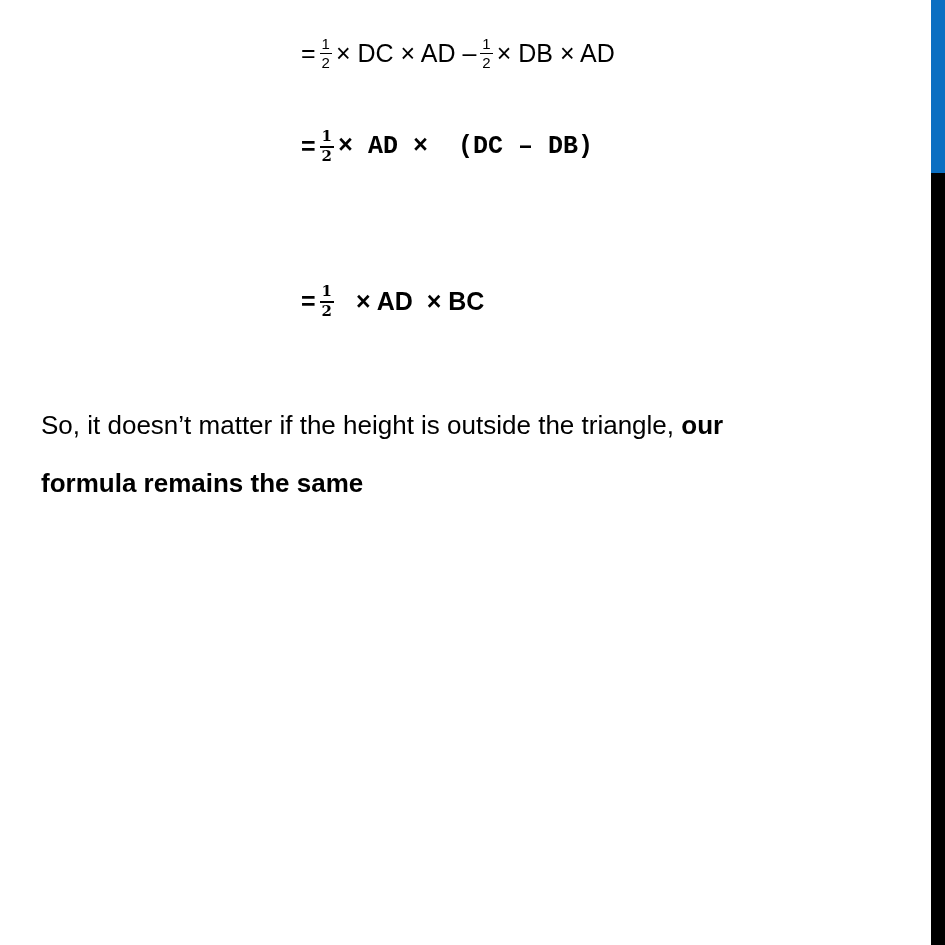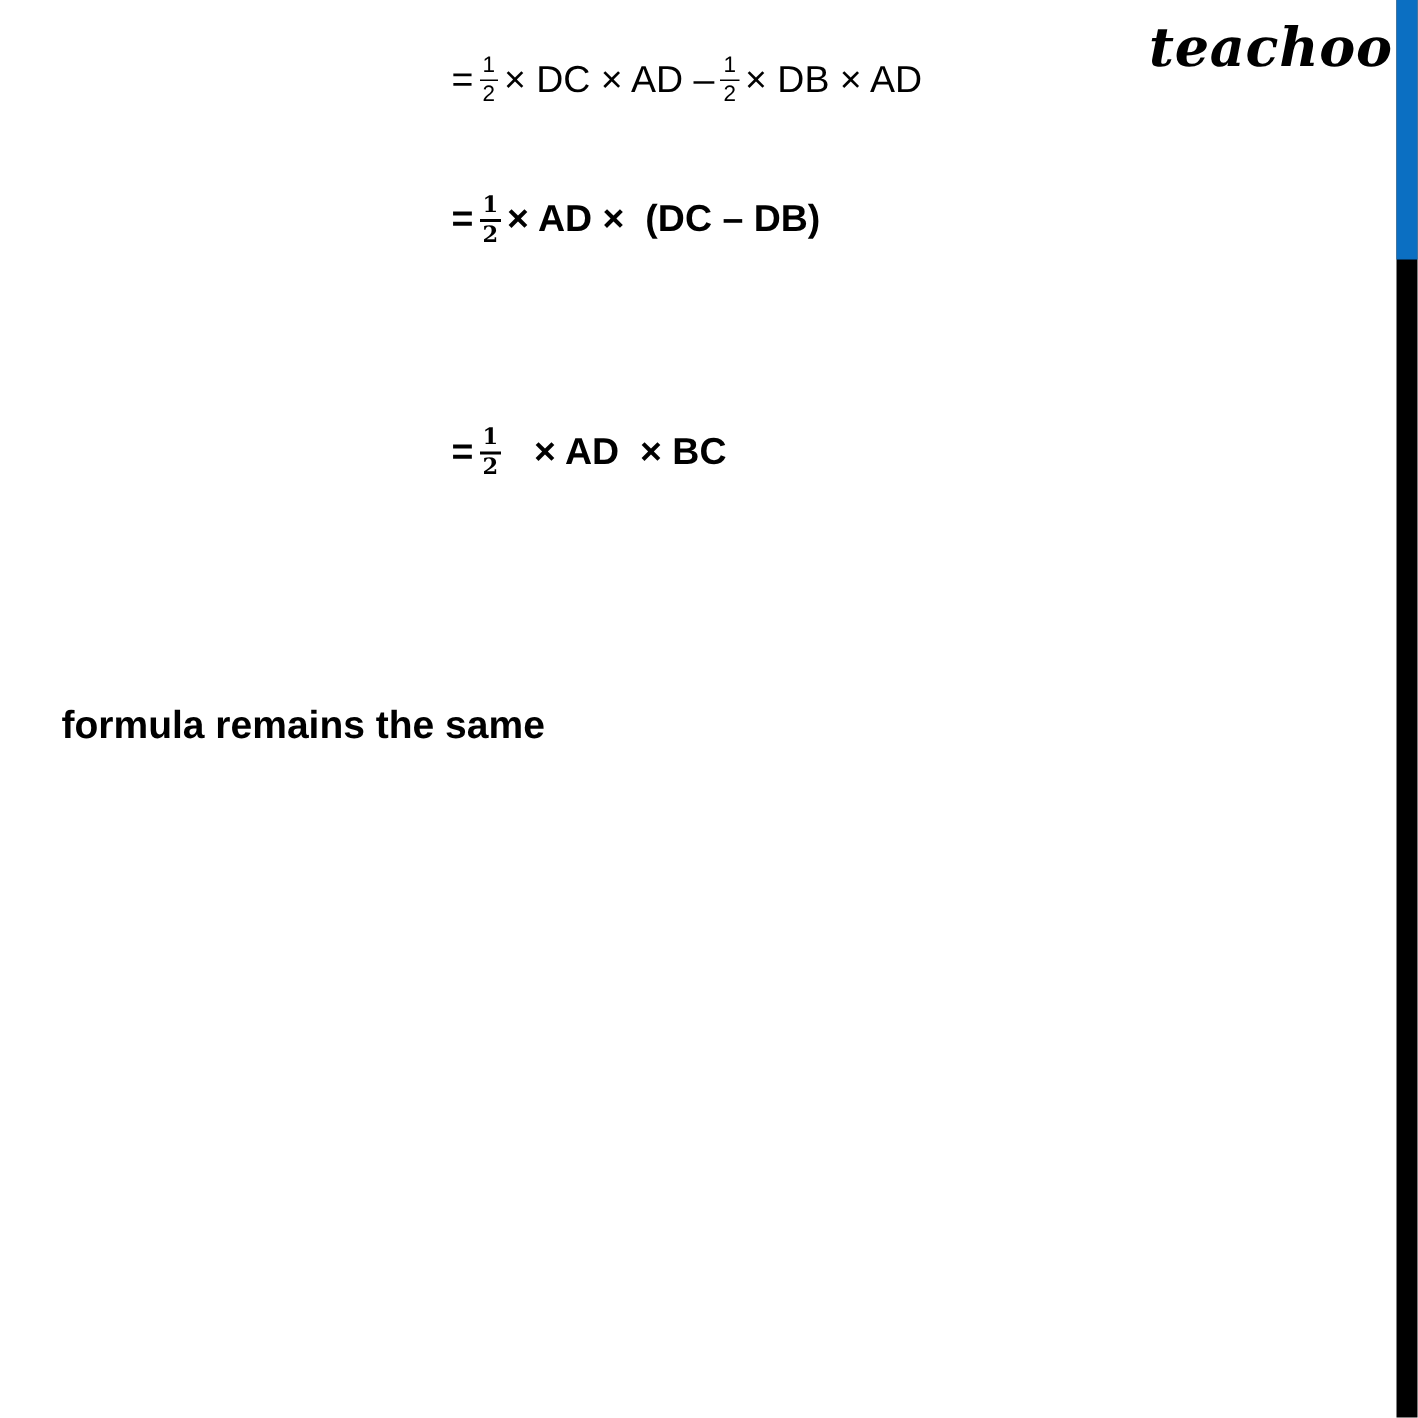--- a/index.html
+++ b/index.html
@@ -92,21 +92,20 @@
       line-height: 1;
       white-space: nowrap;
     }
     .para b { font-weight: bold; }
   </style>
 </head>
 <body>
 
 <div class="slide">
 
-  <div class="logo">teachoo</div>
 
   <div class="line" style="left:301px; top:36px;">
     <span class="seg">=</span>
     <span class="frac">
       <span class="num">1</span>
       <span class="bar"></span>
       <span class="den">2</span>
     </span>
     <span class="seg">× DC × AD –</span>
     <span class="frac">
@@ -117,34 +116,38 @@
     <span class="seg">× DB × AD</span>
   </div>
 
   <div class="line bold" style="left:301px; top:129px;">
     <span class="seg">=</span>
     <span class="frac">
       <span class="num">1</span>
       <span class="bar"></span>
       <span class="den">2</span>
     </span>
-    <span class="seg" style="white-space:pre;">× AD ×  (DC – DB)</span>
+    <span class="seg" style="white-space:pre;font-family:Liberation Mono, monospace;">× AD ×  (DC – DB)</span>
   </div>
 
 
   <div class="line bold" style="left:301px; top:284px;">
     <span class="seg">=</span>
     <span class="frac">
       <span class="num">1</span>
       <span class="bar"></span>
       <span class="den">2</span>
     </span>
     <span class="seg" style="white-space:pre;margin-left:18px;">× AD  × BC</span>
   </div>
 
+  <div class="para" style="top:412px;">
+    <span>So, it doesn’t matter if the height is outside the triangle,</span>
+    <b>our</b>
+  </div>
   <div class="para" style="top:470px;">
     <b>formula remains the same</b>
   </div>
 
 </div>
 
 <div class="side-bar">
   <div class="accent"></div>
 </div>
 

